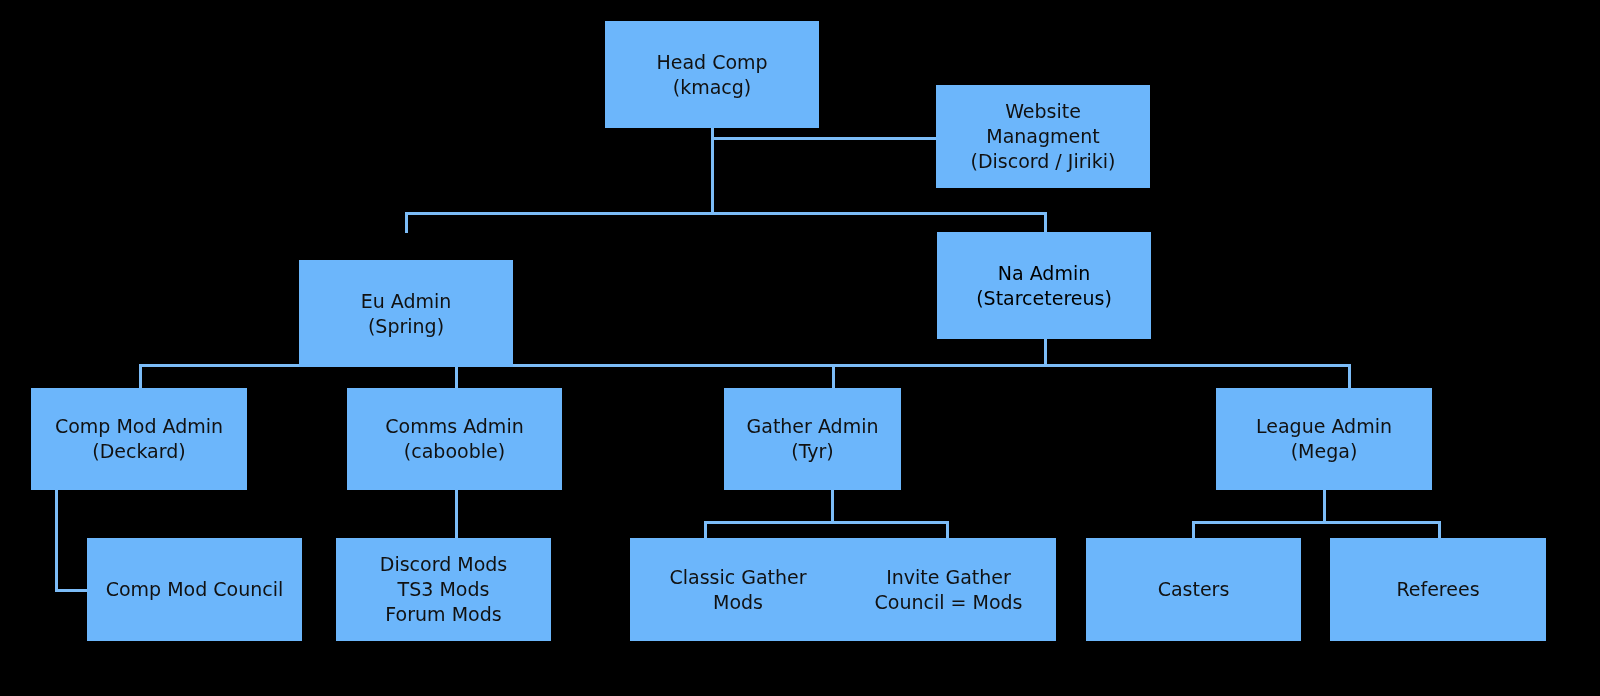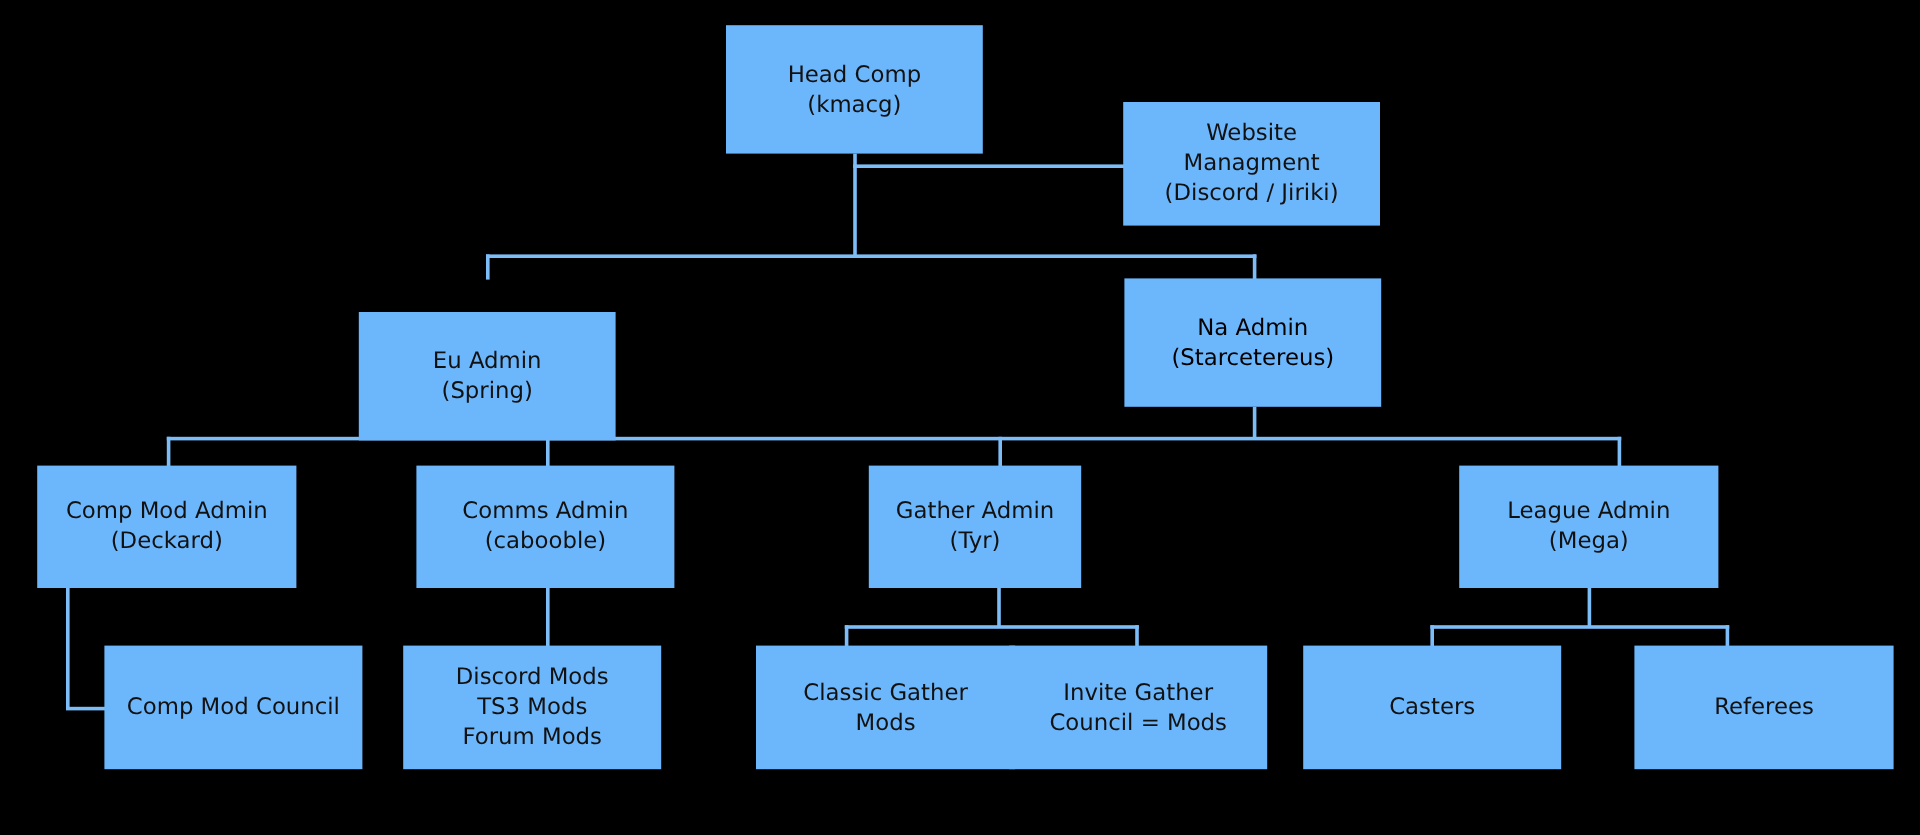--- a/index.html
+++ b/index.html
@@ -92,15 +92,15 @@
 (Mega)</span></div>
       <div class="node" style="left: 87px; top: 538px; width: 215px; height: 103px; background: rgb(108, 182, 251); color: rgb(17, 17, 17);"><span class="node-label">Comp Mod Council</span></div>
       <div class="node" style="left: 336px; top: 538px; width: 215px; height: 103px; background: rgb(108, 182, 251); color: rgb(17, 17, 17);"><span class="node-label">Discord Mods
 TS3 Mods
 Forum Mods</span></div>
       <div class="node" style="left: 596px; top: 538px; width: 216px; height: 103px; background: rgb(108, 182, 251); color: rgb(17, 17, 17); margin-left: 34px;"><span class="node-label">Classic Gather
 Mods</span></div>
       <div class="node" style="left: 841px; top: 538px; width: 215px; height: 103px; background: rgb(108, 182, 251); color: rgb(17, 17, 17);"><span class="node-label">Invite Gather
 Council = Mods</span></div>
       <div class="node" style="left: 1086px; top: 538px; width: 215px; height: 103px; background: rgb(108, 182, 251); color: rgb(17, 17, 17);"><span class="node-label">Casters</span></div>
-      <div class="node" style="left: 1330px; top: 538px; width: 216px; height: 103px; background: rgb(108, 182, 251); color: rgb(17, 17, 17); margin-left: 32px;"><span class="node-label">Referees</span></div>
+      <div class="node" style="left: 1330px; top: 538px; width: 216px; height: 103px; background: rgb(108, 182, 251); color: rgb(17, 17, 17);"><span class="node-label">Referees</span></div>
     </div>
 </div>
 
 </body></html>

